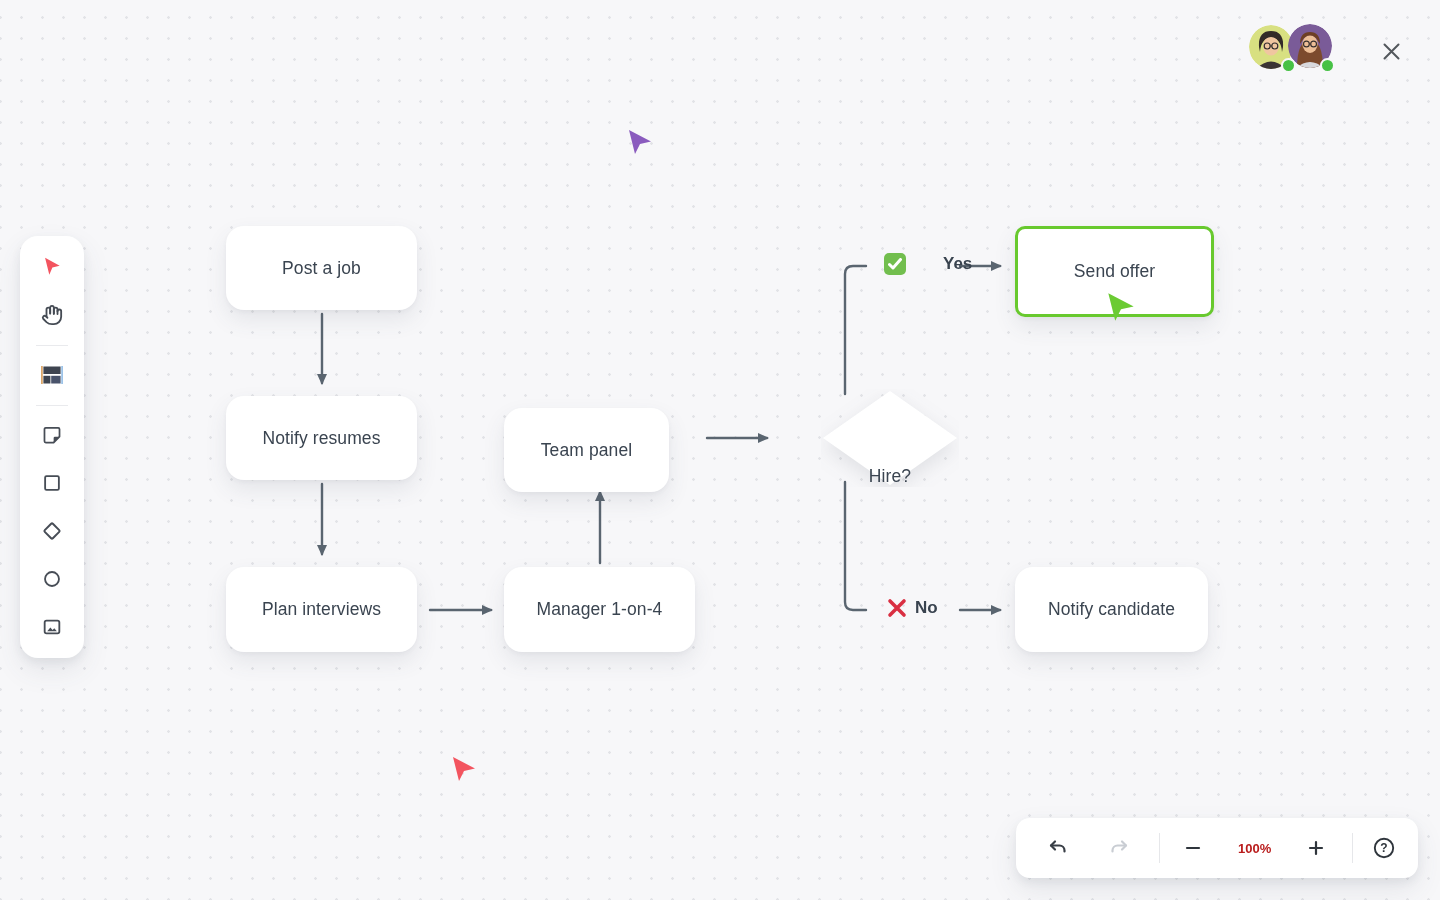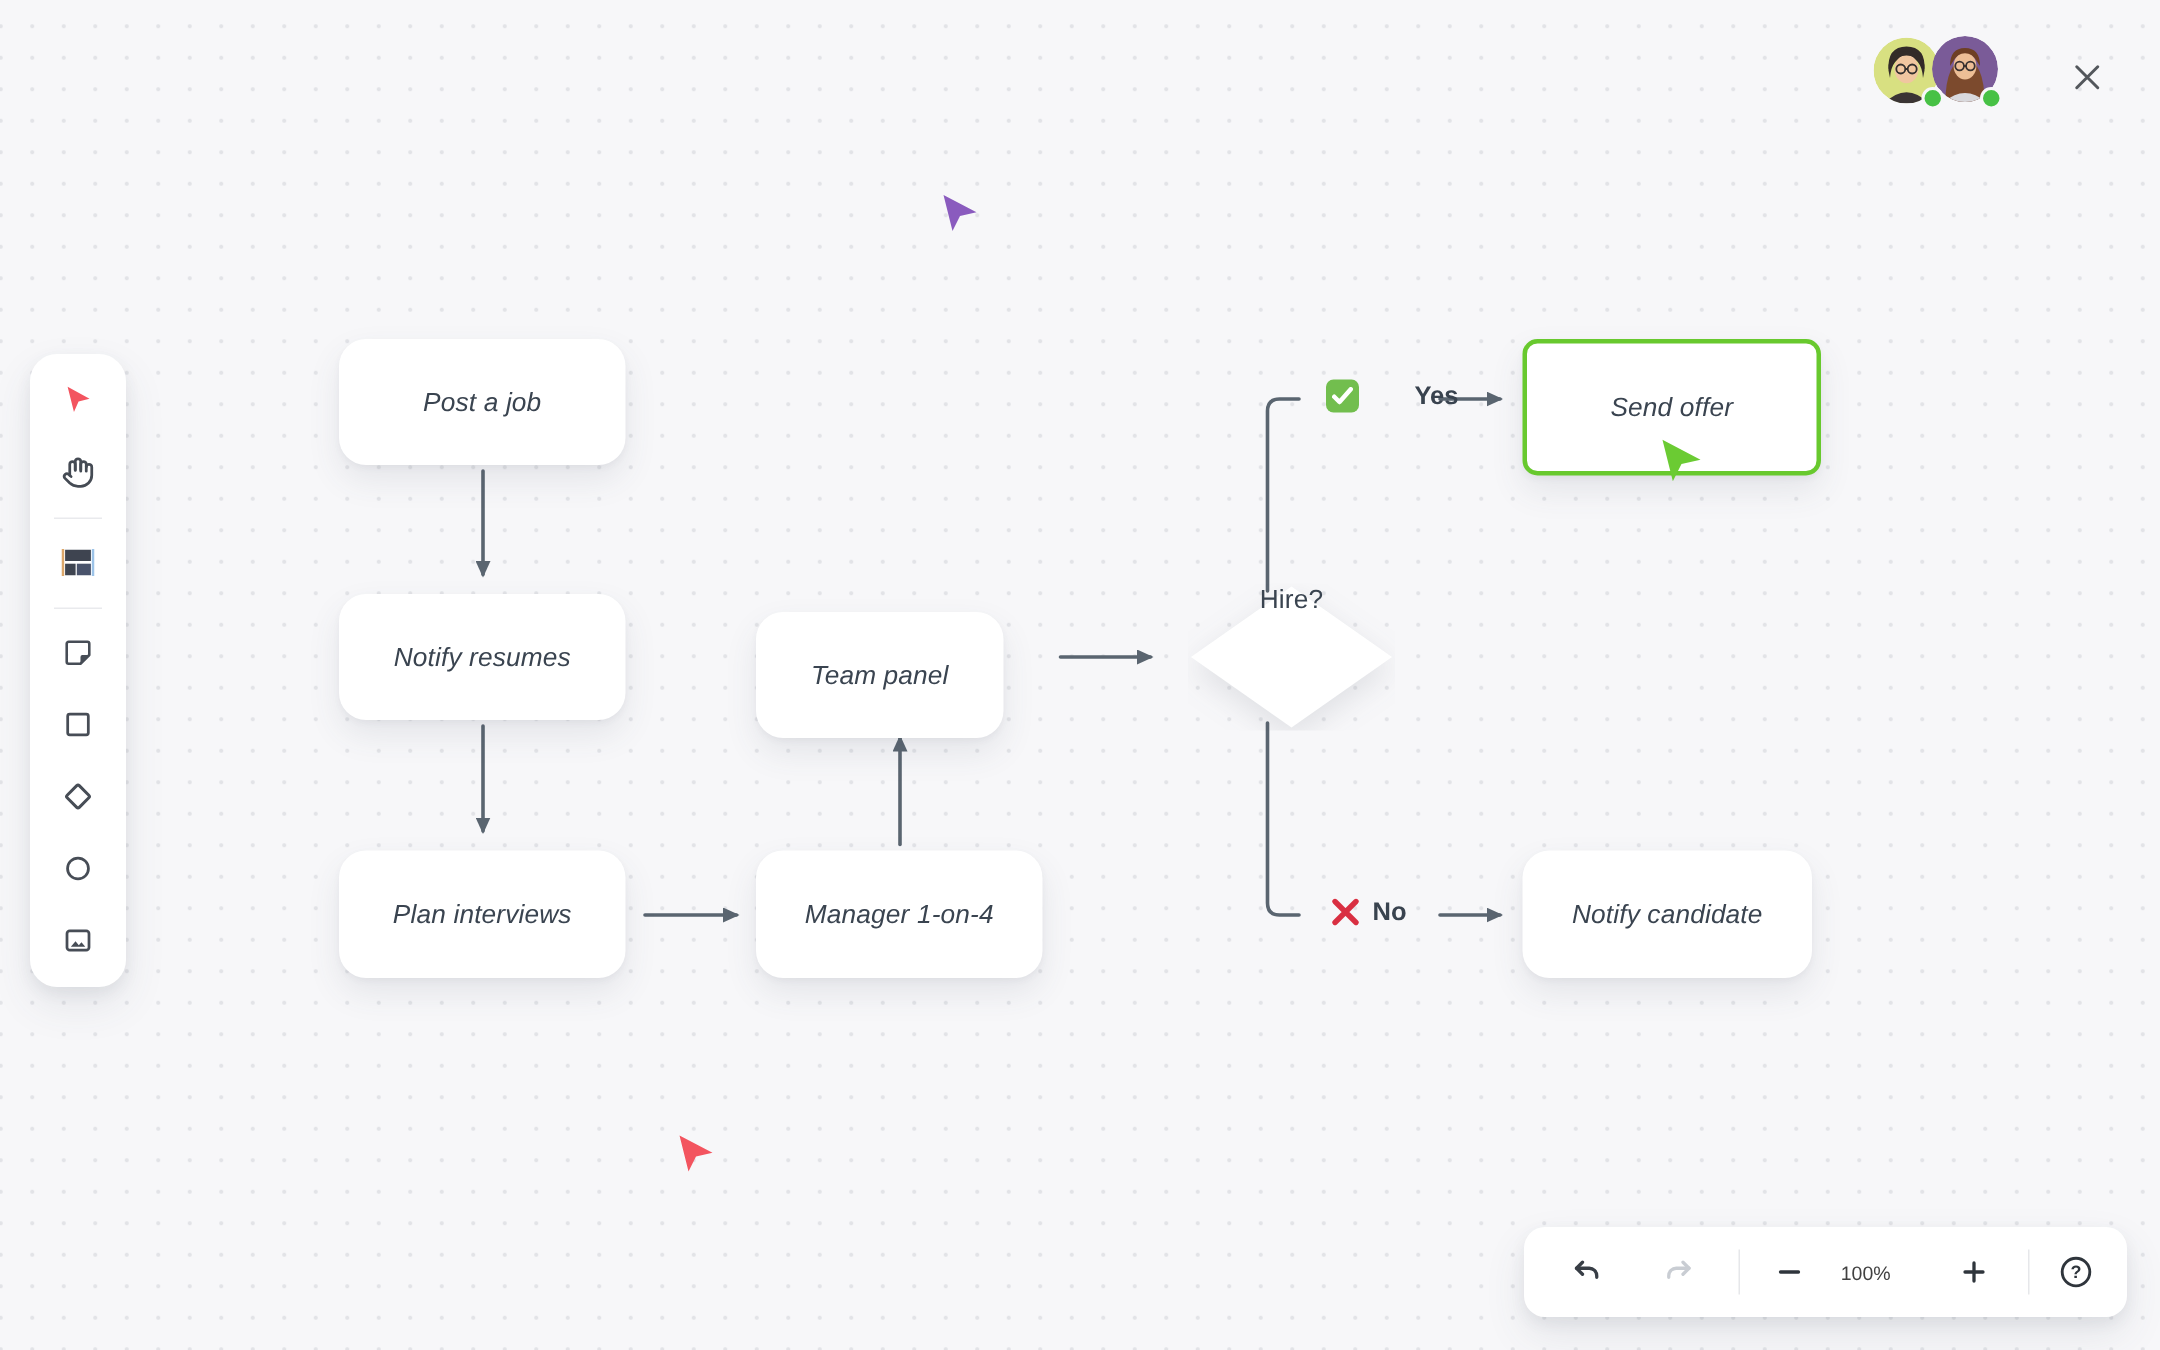--- a/index.html
+++ b/index.html
@@ -7,26 +7,26 @@
   #stage{
     position:relative;width:1440px;height:900px;overflow:hidden;
     background-color:#F7F7F9;
     background-image:radial-gradient(circle,#E2E3E7 1.3px,transparent 1.45px);
     background-size:21px 21px;background-position:11px 7px;
   }
   
   .node{
     position:absolute;background:#FFFFFF;border-radius:18px;
     box-shadow:0 2px 4px rgba(70,80,95,.05),0 10px 22px rgba(70,80,95,.10);
-    display:flex;align-items:center;justify-content:center;font-style:italic;
+    display:flex;align-items:center;justify-content:center;
   }
   .node-label{font-size:17.5px;color:#3A4450;letter-spacing:.1px;}
   .node.selected{border:3.5px solid #68C92E;border-radius:10px;}
-  .diamond{position:absolute;left:792px;top:389px;width:138px;height:98px;
-    display:flex;align-items:flex-start;justify-content:center;}
+  .diamond{position:absolute;left:821px;top:389px;width:138px;height:98px;
+    display:flex;align-items:flex-end;justify-content:center;}
   .diamond svg{position:absolute;left:0;top:0;}
   .diamond .node-label{position:relative;}
   
   .branch{position:absolute;display:flex;align-items:center;gap:7px;}
   .branch-text{font-size:17px;font-weight:700;color:#39434F;}
   .checkbox{width:22px;height:22px;border-radius:5px;background:#72BE4E;
     display:flex;align-items:center;justify-content:center;}
   
   #connector-layer{position:absolute;left:0;top:0;pointer-events:none;}
   #connector-layer path{pointer-events:stroke;}
@@ -49,21 +49,21 @@
     background:transparent;display:flex;align-items:center;justify-content:center;cursor:pointer;padding:0;}
   
   .zoombar{
     position:absolute;left:1016px;top:818px;width:402px;height:60px;background:#FFFFFF;
     border-radius:14px;box-shadow:0 4px 10px rgba(70,80,95,.08),0 12px 28px rgba(70,80,95,.10);
     display:flex;align-items:center;padding:0 16px;box-sizing:border-box;
   }
   .zb-btn{border:none;background:transparent;width:36px;height:36px;display:flex;
     align-items:center;justify-content:center;cursor:pointer;padding:0;}
   .zb-divider{width:1px;height:30px;background:#E6E7EA;}
-  .zoom-level{font-size:13px;font-weight:400;color:#404040;width:56px;}
+  .zoom-level{font-size:13px;font-weight:700;color:#b91c1c;width:56px;text-align:center;}
 </style>
 </head>
 <body>
 
 <div id="stage">
 
   <svg id="connector-layer" width="1440" height="900" viewBox="0 0 1440 900">
     <defs>
       <marker id="arrow" markerUnits="userSpaceOnUse" markerWidth="11" markerHeight="10" refX="9" refY="5" orient="auto">
         <path d="M0 0 L11 5 L0 10 Z" fill="#5A6570"></path>

